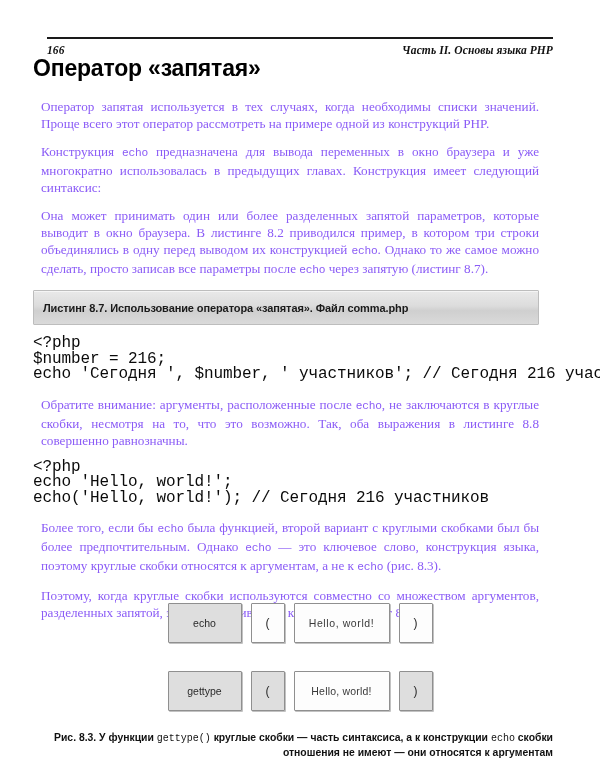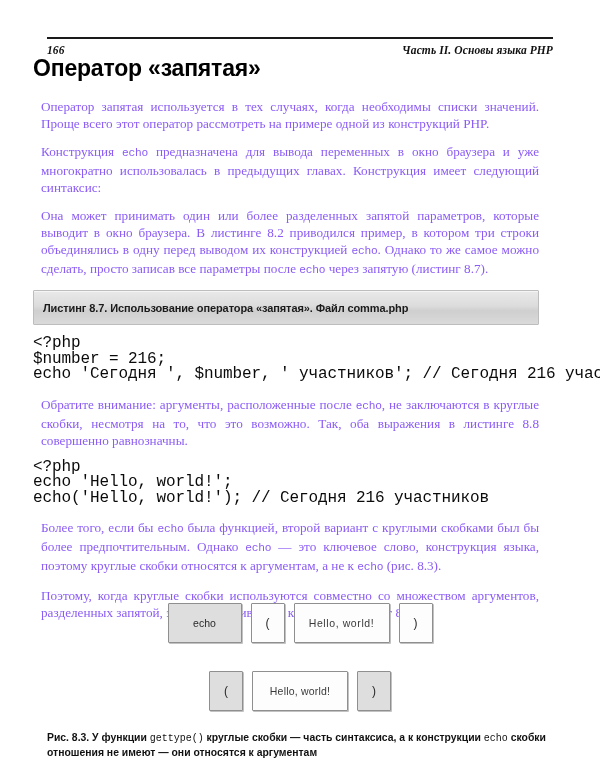--- a/index.html
+++ b/index.html
@@ -169,21 +169,21 @@
 
   .box.blur   { color: #3a3a3a; filter: blur(.35px); letter-spacing: .6px; }
   .box.blur2  { color: #3a3a3a; filter: blur(.25px); letter-spacing: .2px; }
 
   .fig-caption {
     margin-top: 17px;
     font-family: "Liberation Sans", sans-serif;
     font-weight: bold;
     font-size: 10.4px;
     line-height: 13.5px;
-    text-align: left;
+    text-align: right;
     color: #111;
   }
   .fig-caption code {
     font-family: "Liberation Mono", monospace;
     font-weight: normal;
     font-size: 10px;
   }
 </style>
 </head>
 <body>
@@ -229,20 +229,21 @@
   <div class="figure">
 
     <div class="fig-row">
       <div class="box gray kw">echo</div>
       <div class="box white paren">(</div>
       <div class="box white arg blur">Hello, world!</div>
       <div class="box white paren">)</div>
     </div>
 
     <div class="fig-row">
+      <div class="box gray kw">gettype</div>
       <div class="box gray paren">(</div>
       <div class="box white arg blur2">Hello, world!</div>
       <div class="box gray paren">)</div>
     </div>
 
     <div class="fig-caption"><span>Рис. 8.3. У функции </span><code>gettype()</code><span> круглые скобки — часть синтаксиса, а к конструкции </span><code>echo</code><span> скобки отношения не имеют — они относятся к аргументам</span></div>
 
   </div>
 
 </div>

